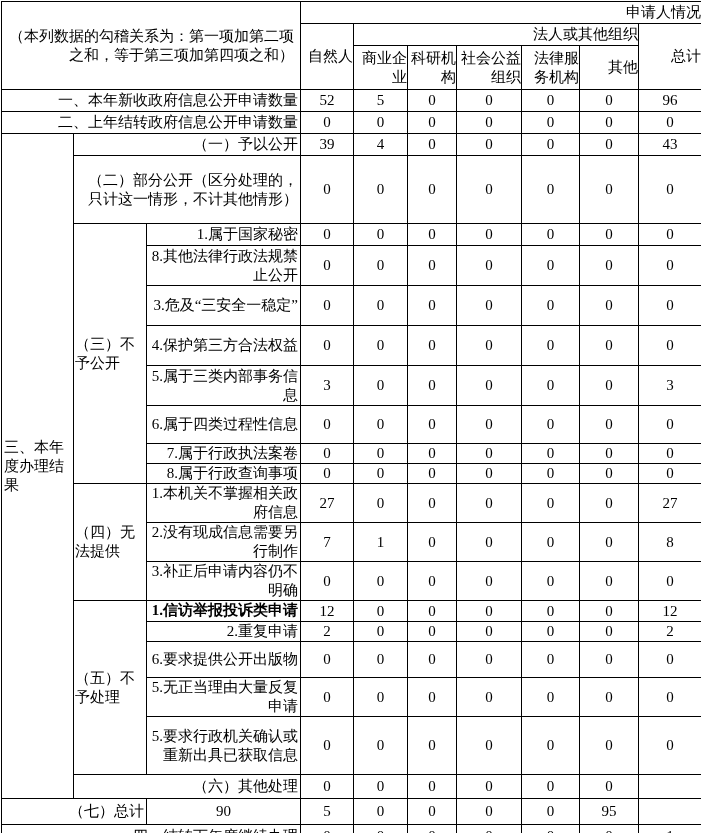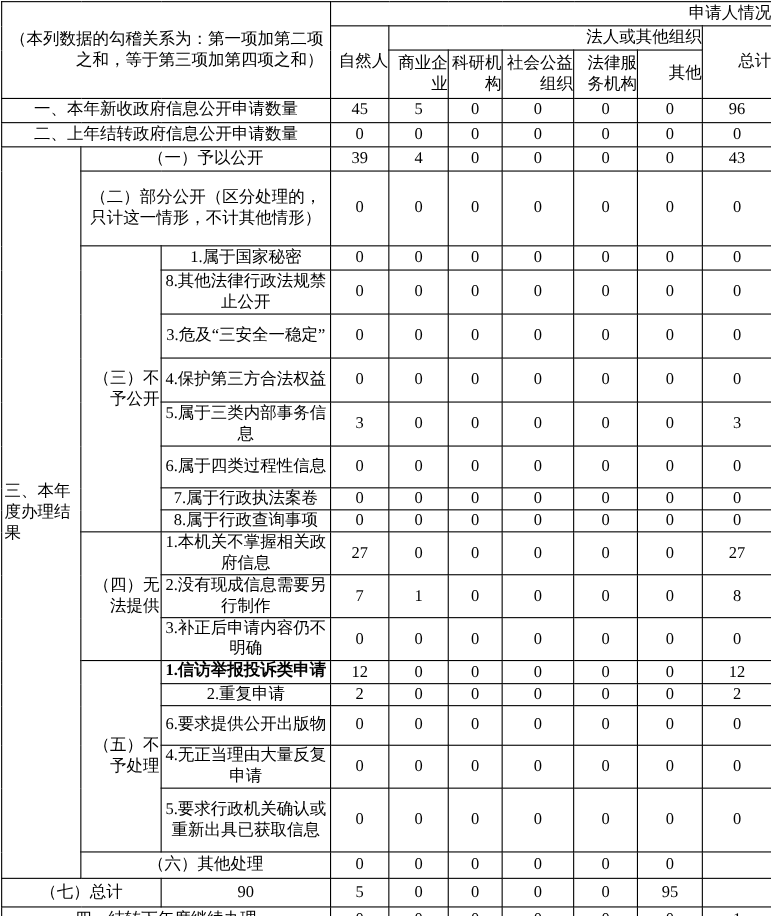--- a/index.html
+++ b/index.html
@@ -2,22 +2,22 @@
 <html><head>
 <meta charset="utf-8">
 <style>
   html,body{margin:0;padding:0;background:#fff;}
   body{width:701px;font-family:"Liberation Serif","DejaVu Serif",serif;color:#000;}
   table{border-collapse:collapse;table-layout:fixed;width:700px;margin:1px 0 0 1px;}
   td{border:1px solid #000;font-size:15px;line-height:19px;vertical-align:middle;
      overflow:hidden;word-break:break-all;padding:0;}
   .hd{text-align:right;}
   .note{text-align:right;padding:0 6px;}
-  .lbl{text-align:center;padding:0 2px;}
-  .grp{text-align:right;padding:0 1px;vertical-align:middle;}
+  .lbl{text-align:right;padding:0 2px;}
+  .grp{text-align:left;padding:0 1px;vertical-align:middle;}
   .vlb{text-align:left;vertical-align:middle;padding:0 2px;}
   .num{text-align:center;}
   .clipbox{height:20px;overflow:hidden;font-weight:bold;}
 </style>
 </head>
 <body>
 
 <table>
   <colgroup>
     <col style="width:72px">
@@ -45,21 +45,21 @@
   <tr style="height:44px">
     <td class="hd">商业企业</td>
     <td class="hd">科研机构</td>
     <td class="hd">社会公益组织</td>
     <td class="hd">法律服务机构</td>
     <td class="hd">其他</td>
   </tr>
 
   <tr style="height:22px">
     <td class="lbl" colspan="3">一、本年新收政府信息公开申请数量</td>
-    <td class="num">45</td>
+    <td class="num">52</td>
     <td class="num">5</td>
     <td class="num">0</td>
     <td class="num">0</td>
     <td class="num">0</td>
     <td class="num">0</td>
     <td class="num">96</td>
   </tr>
 
   <tr style="height:22px">
     <td class="lbl" colspan="3">二、上年结转政府信息公开申请数量</td>
@@ -236,21 +236,21 @@
     <td class="lbl">6.要求提供公开出版物</td>
     <td class="num">0</td>
     <td class="num">0</td>
     <td class="num">0</td>
     <td class="num">0</td>
     <td class="num">0</td>
     <td class="num">0</td>
     <td class="num">0</td>
   </tr>
   <tr style="height:37px">
-    <td class="lbl">4.无正当理由大量反复申请</td>
+    <td class="lbl">5.无正当理由大量反复申请</td>
     <td class="num">0</td>
     <td class="num">0</td>
     <td class="num">0</td>
     <td class="num">0</td>
     <td class="num">0</td>
     <td class="num">0</td>
     <td class="num">0</td>
   </tr>
   <tr style="height:58px">
     <td class="lbl">5.要求行政机关确认或重新出具已获取信息</td>

